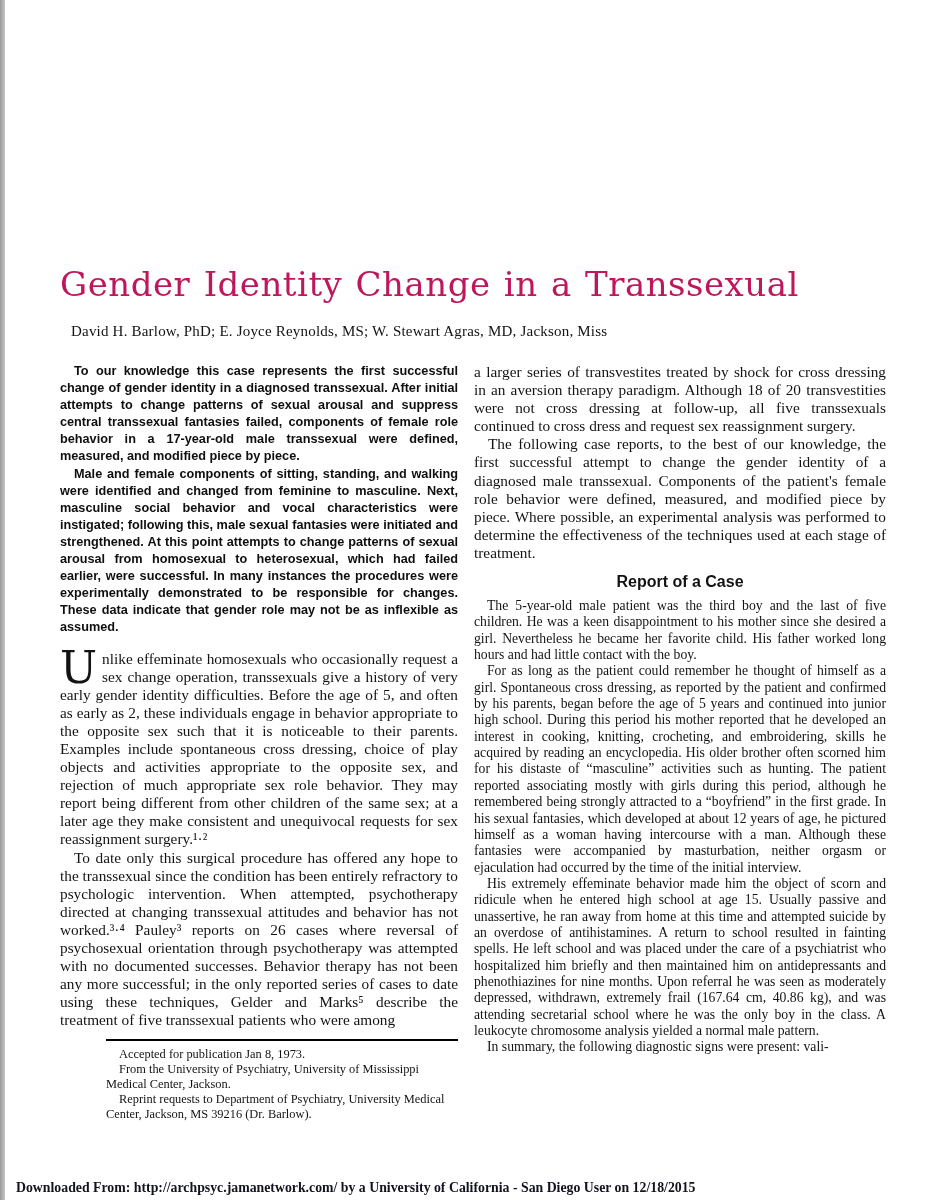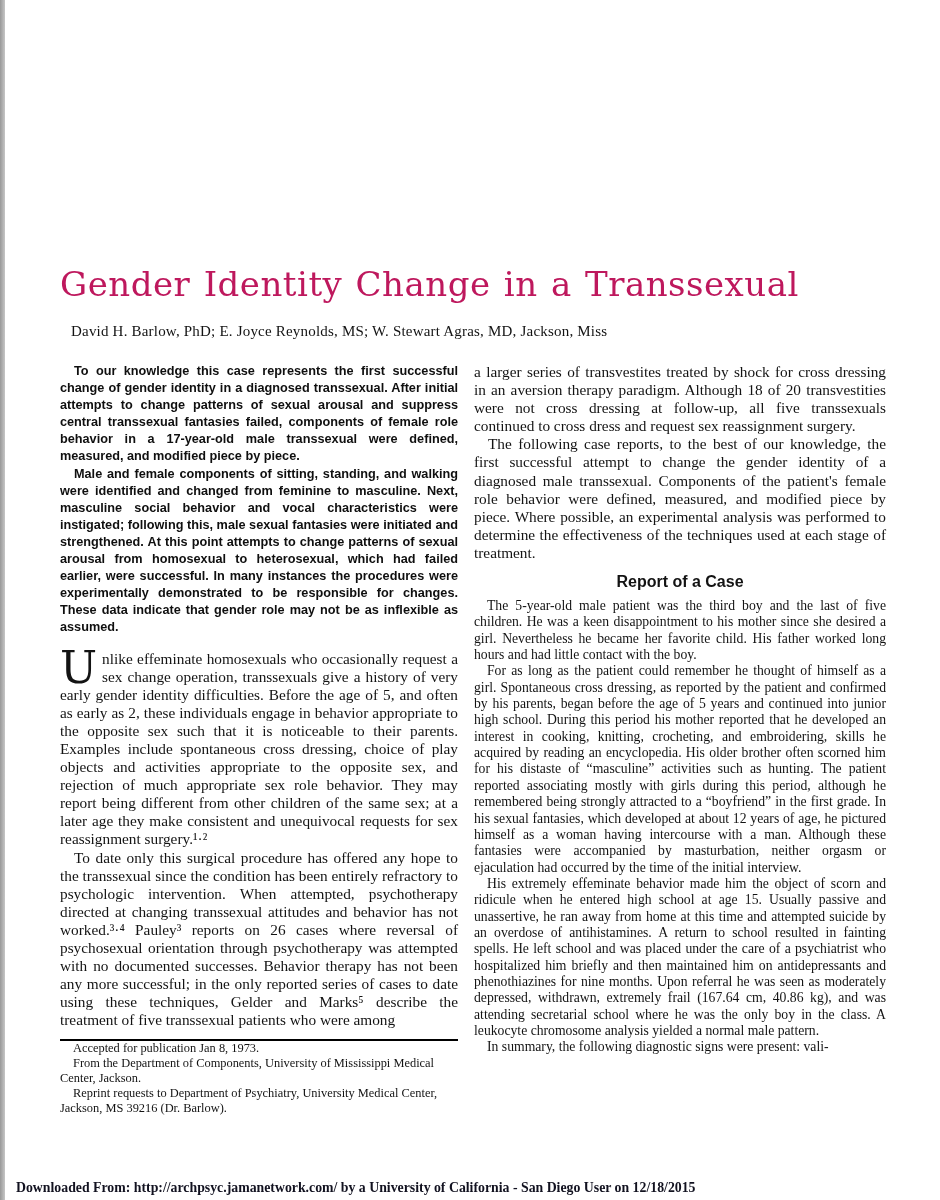--- a/index.html
+++ b/index.html
@@ -62,20 +62,22 @@
     float: left;
     font-size: 44px; line-height: 33px;
     padding: 1px 5px 0 0;
     font-family: "DejaVu Serif", serif;
   }
 
   
   .footnotes {
     margin-top: 10px;
     border-top: 2px solid #000;
+    padding-top: 6px;
+    margin-left: 46px;
   }
   .footnotes p {
     margin: 0;
     font-size: 12.4px; line-height: 14.9px;
     text-indent: 13px;
     text-align: left;
   }
 
   
   .case-heading {
@@ -129,21 +131,21 @@
       <p>Male and female components of sitting, standing, and walking were identified and changed from feminine to masculine. Next, masculine social behavior and vocal characteristics were instigated; following this, male sexual fantasies were initiated and strengthened. At this point attempts to change patterns of sexual arousal from homosexual to heterosexual, which had failed earlier, were successful. In many instances the procedures were experimentally demonstrated to be responsible for changes. These data indicate that gender role may not be as inflexible as assumed.</p>
     </section>
 
     <section class="intro">
       <p><span class="dropcap">U</span><span>nlike effeminate homosexuals who occasionally request a sex change operation, transsexuals give a history of very early gender identity difficulties. Before the age of 5, and often as early as 2, these individuals engage in behavior appropriate to the opposite sex such that it is noticeable to their parents. Examples include spontaneous cross dressing, choice of play objects and activities appropriate to the opposite sex, and rejection of much appropriate sex role behavior. They may report being different from other children of the same sex; at a later age they make consistent and unequivocal requests for sex reassignment surgery.¹·²</span></p>
       <p class="indent">To date only this surgical procedure has offered any hope to the transsexual since the condition has been entirely refractory to psychologic intervention. When attempted, psychotherapy directed at changing transsexual attitudes and behavior has not worked.³·⁴ Pauley³ reports on 26 cases where reversal of psychosexual orientation through psychotherapy was attempted with no documented successes. Behavior therapy has not been any more successful; in the only reported series of cases to date using these techniques, Gelder and Marks⁵ describe the treatment of five transsexual patients who were among</p>
     </section>
 
     <footer class="footnotes">
       <p>Accepted for publication Jan 8, 1973.</p>
-      <p>From the Department of Components, University of Mississippi Medical Center, Jackson.</p>
+      <p>From the University of Psychiatry, University of Mississippi Medical Center, Jackson.</p>
       <p>Reprint requests to Department of Psychiatry, University Medical Center, Jackson, MS 39216 (Dr. Barlow).</p>
     </footer>
   </div>
 
   <div class="col-right">
     <p class="body">a larger series of transvestites treated by shock for cross dressing in an aversion therapy paradigm. Although 18 of 20 transvestities were not cross dressing at follow-up, all five transsexuals continued to cross dress and request sex reassignment surgery.</p>
     <p class="body indent">The following case reports, to the best of our knowledge, the first successful attempt to change the gender identity of a diagnosed male transsexual. Components of the patient's female role behavior were defined, measured, and modified piece by piece. Where possible, an experimental analysis was performed to determine the effectiveness of the techniques used at each stage of treatment.</p>
 
     <h2 class="case-heading">Report of a Case</h2>
 

